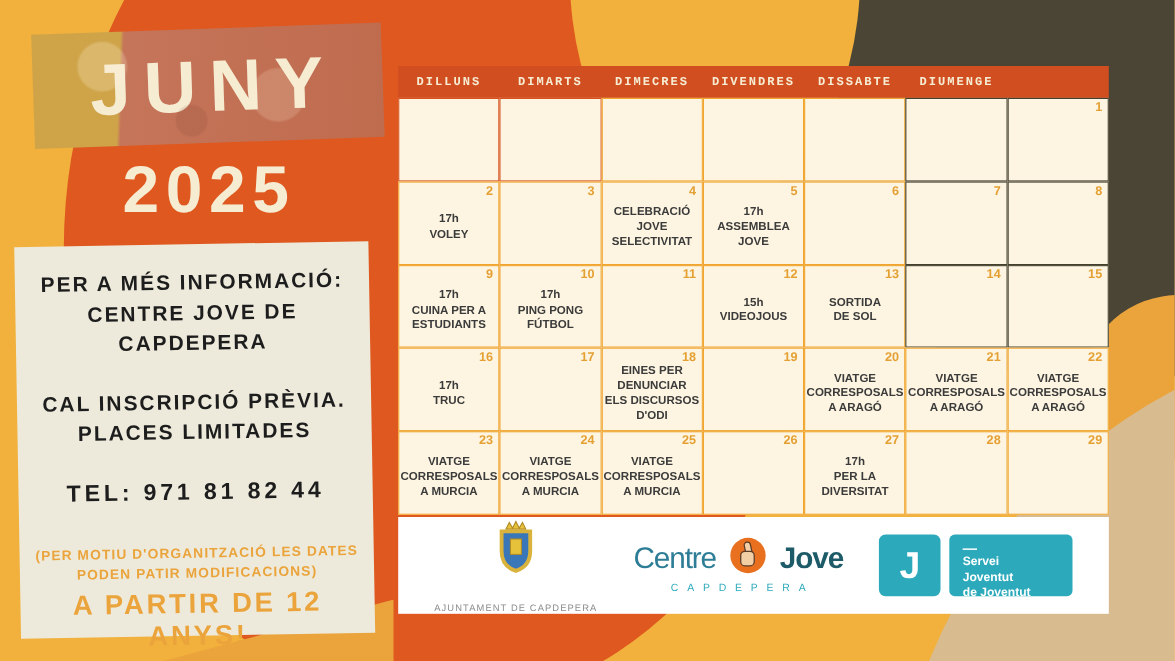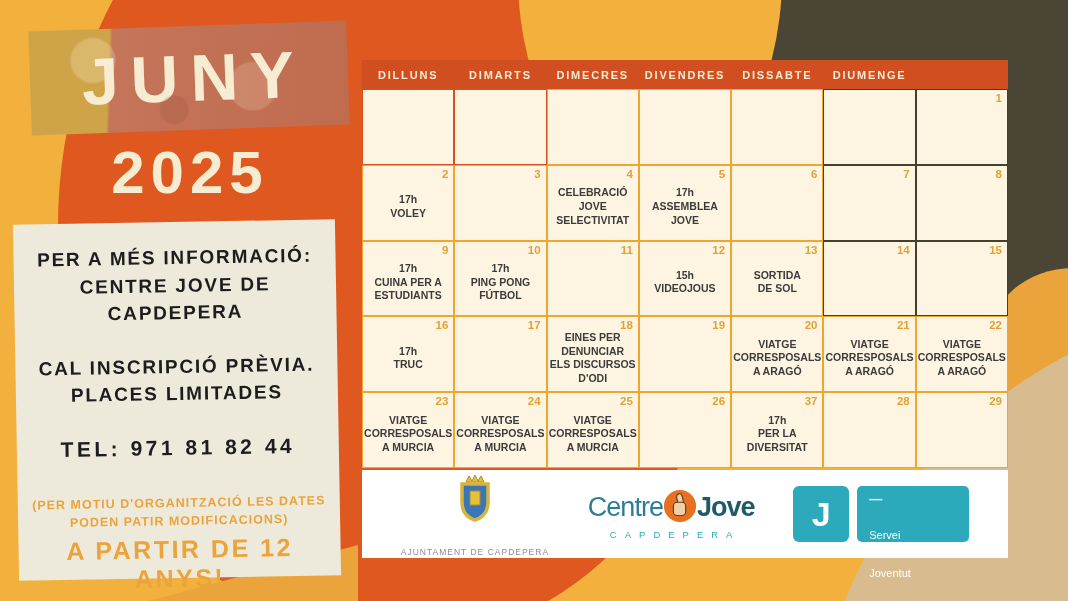--- a/index.html
+++ b/index.html
@@ -32,45 +32,45 @@
   .info-line{font-size:19px;font-weight:700;letter-spacing:1.8px;line-height:1.45;}
   .info-phone{margin-top:28px;font-size:21px;font-weight:700;letter-spacing:3.5px;}
   .info-note{margin-top:34px;font-size:12.5px;font-weight:700;letter-spacing:1px;color:var(--accent-gold,#eba43c);line-height:1.5;}
   .info-age{margin-top:4px;font-size:25px;font-weight:700;letter-spacing:2.5px;color:var(--accent-gold,#eba43c);}
   .spacer-lg{height:26px;}
 
   
   .calendar{position:absolute;left:362px;top:60px;width:646px;}
   .weekday-row{display:grid;grid-template-columns:repeat(7,1fr);height:29px;background:var(--header-orange,#d14e20);}
   .weekday{display:flex;align-items:center;justify-content:center;color:var(--cream-text,#f6ecd2);
-    font-size:11px;font-weight:700;letter-spacing:1.8px;}
+    font-size:11px;font-weight:700;letter-spacing:1.8px;font-family:Liberation Mono, monospace;}
   .grid{display:grid;grid-template-columns:repeat(7,1fr);grid-template-rows:repeat(5,75.8px);}
   .cell{position:relative;background:var(--cell-cream,#fdf5e1);border:1.5px solid var(--border-gold,#f0a52f);
     display:flex;flex-direction:column;align-items:center;justify-content:center;padding:10px 1px 2px;box-sizing:border-box;}
   .cell.b-red{border-color:var(--border-red,#d6511f);}
   .cell.b-dark{border-color:var(--border-dark,#44402e);}
   .day-num{position:absolute;top:2px;right:5px;font-size:11.5px;font-weight:700;color:var(--day-number,#e5a033);}
   .event-line{font-size:10.5px;font-weight:700;color:var(--event-text,#3b3b3b);line-height:1.3;text-align:center;white-space:nowrap;}
 
   
   .footer-bar{position:absolute;left:362px;top:470px;width:646px;height:88px;background:#fff;
     display:flex;align-items:center;justify-content:space-evenly;}
   .logo{display:flex;flex-direction:column;align-items:center;}
   .crest-caption{margin-top:17px;font-size:8.5px;letter-spacing:1px;color:var(--caption-gray,#8c8c8c);}
-  .cj-row{display:flex;align-items:center;gap:0;}
+  .cj-row{display:flex;align-items:center;gap:12px;}
   .cj-word1{font-size:27px;color:var(--teal-mid,#2e7d96);letter-spacing:-1px;}
   .cj-word2{font-size:27px;font-weight:700;color:var(--teal-dark,#1d5b68);letter-spacing:-1px;}
   .cj-sub{margin-top:2px;font-size:9.5px;letter-spacing:8px;color:var(--teal,#2caabc);padding-left:8px;}
   .servei-wrap{display:flex;gap:8px;align-items:center;}
   .servei-j{width:56px;height:56px;background:var(--teal,#2caabc);border-radius:6px;display:flex;align-items:center;justify-content:center;
     color:#fff;font-size:34px;font-weight:700;}
   .servei-box{width:112px;height:56px;background:var(--teal,#2caabc);border-radius:5px;color:#fff;
     padding:6px 0 0 12px;box-sizing:border-box;}
   .servei-dash{font-size:13px;font-weight:700;line-height:1;}
-  .servei-line{font-size:11px;font-weight:400;line-height:1.25;margin-top:24px;}
+  .servei-line{font-size:11px;font-weight:700;line-height:1.25;}
 </style>
 </head>
 <body>
 
 <div class="stage">
 
   <div class="shape shape-orange"></div>
   <div class="shape shape-olive"></div>
   <div class="shape shape-goldtop"></div>
   <div class="shape shape-goldsliver"></div>
@@ -227,21 +227,21 @@
         <div class="cell b-gold">
           <span class="day-num">25</span>
           <div class="event-line">VIATGE</div>
           <div class="event-line">CORRESPOSALS</div>
           <div class="event-line">A MURCIA</div>
         </div>
         <div class="cell b-gold">
           <span class="day-num">26</span>
         </div>
         <div class="cell b-gold">
-          <span class="day-num">37</span>
+          <span class="day-num">27</span>
           <div class="event-line">17h</div>
           <div class="event-line">PER LA</div>
           <div class="event-line">DIVERSITAT</div>
         </div>
         <div class="cell b-gold">
           <span class="day-num">28</span>
         </div>
         <div class="cell b-gold">
           <span class="day-num">29</span>
         </div>

